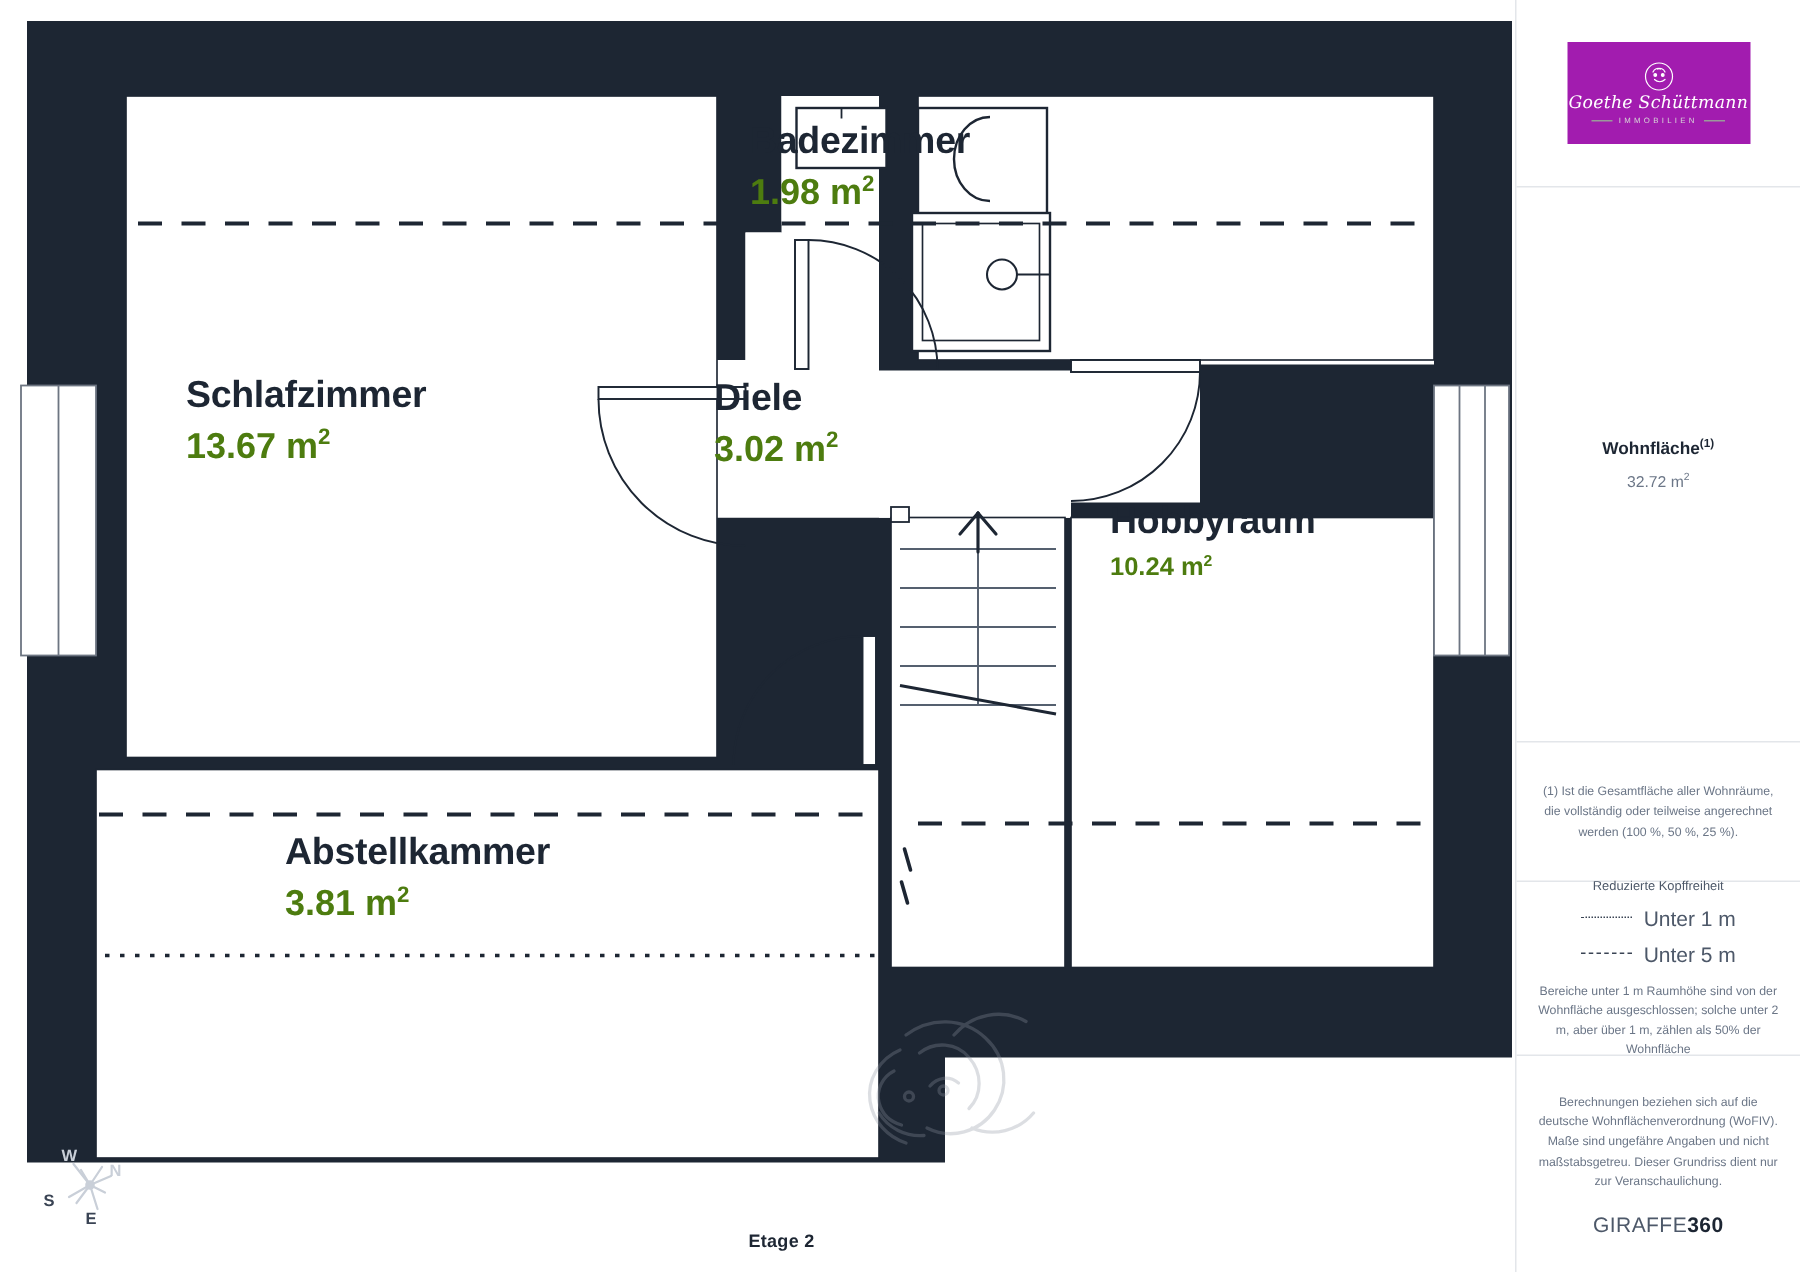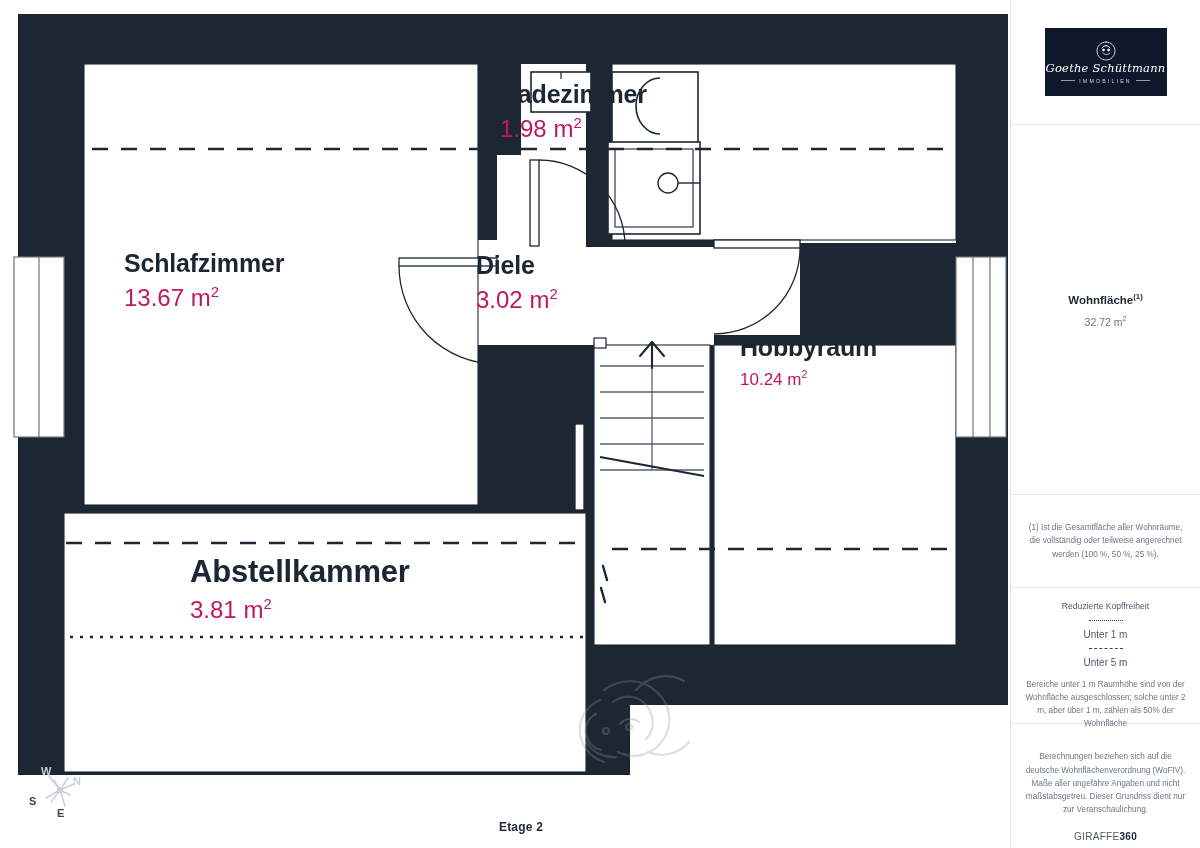--- a/index.html
+++ b/index.html
@@ -6,64 +6,64 @@
   body{width:1200px;height:848px;font-family:"Liberation Sans",sans-serif;overflow:hidden;}
 
   #page{position:relative;width:1200px;height:848px;background:#ffffff;}
 
   
   #plan{position:absolute;left:0;top:0;width:1010px;height:848px;background:#ffffff;overflow:hidden;}
   #plan svg{position:absolute;left:0;top:0;}
 
   .rm-label{position:absolute;white-space:nowrap;pointer-events:none;}
   .rm-name{font-weight:bold;color:#1d2633;letter-spacing:-0.2px;}
-  .rm-area{color:#be185d;font-weight:400;letter-spacing:0px;}
+  .rm-area{color:#4d7c0f;font-weight:700;letter-spacing:0px;}
   .rm-area sup{font-size:0.62em;vertical-align:super;}
 
   #etage{position:absolute;left:16px;top:820px;width:1010px;text-align:center;
          font-size:12px;font-weight:bold;color:#1d2633;letter-spacing:0.2px;}
 
   #compass{position:absolute;left:24px;top:762px;width:76px;height:62px;}
   .cp-t{position:absolute;font-size:11px;font-weight:bold;color:#c9cfd8;}
 
   
   #sidebar{position:absolute;left:1010px;top:0;width:190px;height:848px;background:#ffffff;
            border-left:1px solid #e3e6ea;box-sizing:border-box;}
   .sb-sec{border-bottom:1px solid #e3e6ea;box-sizing:border-box;width:100%;
           display:flex;flex-direction:column;align-items:center;justify-content:center;}
   #sb-logo-sec{height:125px;}
-  #logo{width:122px;height:68px;background:#0f172a;display:flex;flex-direction:column;
+  #logo{width:122px;height:68px;background:#a21caf;display:flex;flex-direction:column;
         align-items:center;justify-content:center;}
   #logo .lg-script{font-family:"DejaVu Serif",serif;font-style:italic;font-size:11.5px;color:#ffffff;
         letter-spacing:0.2px;line-height:1;margin-top:1px;}
   #logo .lg-sub{font-size:5.2px;color:#d8d8d8;letter-spacing:2.2px;margin-top:3px;
         display:flex;align-items:center;gap:4px;}
   #logo .lg-rule{display:block;width:14px;height:1px;background:#9a9a9a;}
 
   #sb-area-sec{height:370px;}
   #sb-area-inner{text-align:center;}
   .sb-h{font-size:11.5px;font-weight:bold;color:#1d2633;}
   .sb-h sup{font-size:0.68em;}
   .sb-v{font-size:10.5px;color:#6b7687;margin-top:9px;}
   .sb-v sup{font-size:0.66em;vertical-align:super;}
 
   #sb-note-sec{height:93px;}
   .sb-note{font-size:8.2px;line-height:1.62;color:#6b7687;text-align:center;padding:0 14px;}
 
-  #sb-legend-sec{height:116px;padding:10px 0;margin-top:20px;}
+  #sb-legend-sec{height:116px;padding:10px 0;}
   .lg-title{font-size:8.6px;color:#4d5869;margin-bottom:9px;}
-  .lg-row{display:flex;align-items:center;gap:8px;margin-bottom:8px;font-size:10px;color:#4d5869;flex-direction:column;}
+  .lg-row{display:flex;align-items:center;gap:8px;margin-bottom:8px;font-size:14px;color:#4d5869;}
   .lg-line{display:block;width:34px;height:0;border-top:1.4px solid #3a4454;}
   .lg-line.dot1{border-top-style:dotted;}
   .lg-line.dash2{border-top-style:dashed;}
   .lg-body{font-size:8.2px;line-height:1.6;color:#6b7687;text-align:center;padding:0 12px;margin-top:2px;}
 
   #sb-foot-sec{height:144px;border-bottom:none;}
   .sb-foot{font-size:8.2px;line-height:1.62;color:#6b7687;text-align:center;padding:0 13px;}
-  #giraffe{margin-top:14px;font-size:10px;color:#4d5869;letter-spacing:0.3px;}
+  #giraffe{margin-top:14px;font-size:14px;color:#4d5869;letter-spacing:0.3px;}
   #giraffe b{color:#1d2633;}
 </style>
 </head>
 <body>
 
 <div id="page">
 
   <div id="plan">
 
     <svg width="1010" height="848" viewBox="0 0 1010 848">
@@ -236,21 +236,21 @@
     </div>
 
     <div class="rm-label" style="left:740px;top:333px;width:200px;">
       <div class="rm-name" style="font-size:25px;">Hobbyraum</div>
       <div class="rm-area" style="font-size:17px;margin-top:6px;">
         <span>10.24 m</span><sup>2</sup>
       </div>
     </div>
 
     <div class="rm-label" style="left:190px;top:554px;width:250px;">
-      <div class="rm-name" style="font-size:31px;">Abstellkammer</div>
+      <div class="rm-name" style="font-size:25px;">Abstellkammer</div>
       <div class="rm-area" style="font-size:24px;margin-top:6px;">
         <span>3.81 m</span><sup>2</sup>
       </div>
     </div>
 
     <div id="compass">
       <svg width="76" height="62" viewBox="0 0 76 62">
         <g stroke="#c9cfd8" stroke-width="1.5" stroke-linecap="round">
           <line x1="36" y1="28" x2="25" y2="14"></line>
           <line x1="36" y1="28" x2="50" y2="22"></line>
@@ -317,20 +317,20 @@
         <span>Unter 1 m</span>
       </div>
       <div class="lg-row">
         <i class="lg-line dash2"></i>
         <span>Unter 5 m</span>
       </div>
       <div class="lg-body">Bereiche unter 1 m Raumhöhe sind von der Wohnfläche ausgeschlossen; solche unter 2 m, aber über 1 m, zählen als 50% der Wohnfläche</div>
     </div>
 
     <div class="sb-sec" id="sb-foot-sec">
-      <div class="sb-foot">Berechnungen beziehen sich auf die deutsche Wohnflächenverordnung (WoFIV). Maße aller ungefähre Angaben und nicht maßstabsgetreu. Dieser Grundriss dient nur zur Veranschaulichung.</div>
+      <div class="sb-foot">Berechnungen beziehen sich auf die deutsche Wohnflächenverordnung (WoFIV). Maße sind ungefähre Angaben und nicht maßstabsgetreu. Dieser Grundriss dient nur zur Veranschaulichung.</div>
       <div id="giraffe">
         <span>GIRAFFE</span><b>360</b>
       </div>
     </div>
 
   </div>
 </div>
 
 </body></html>

